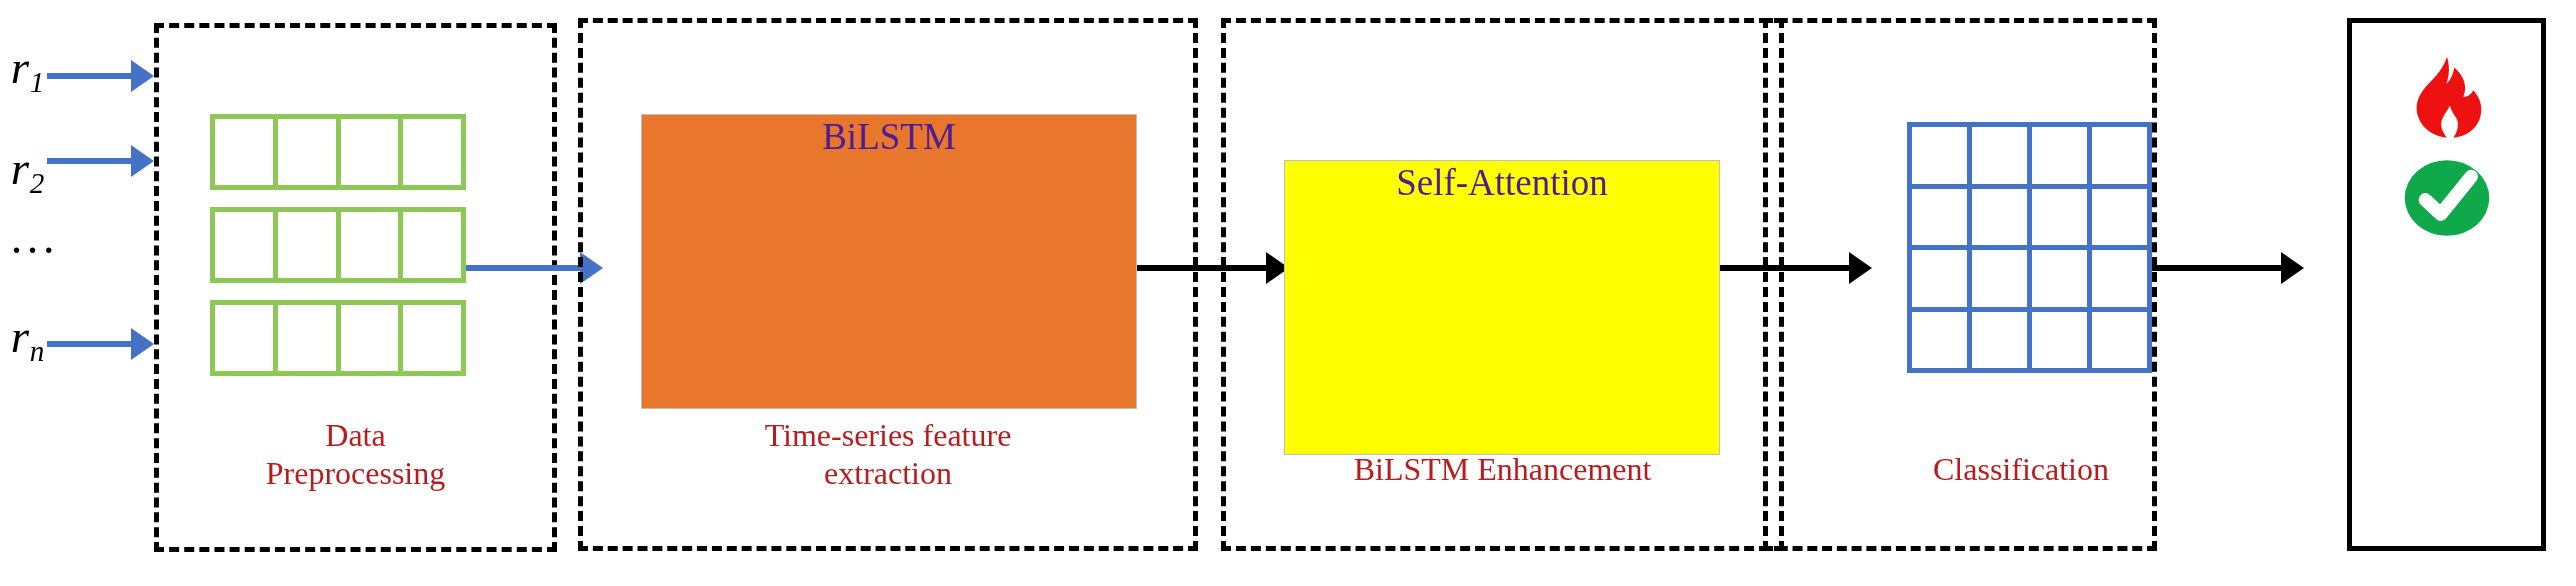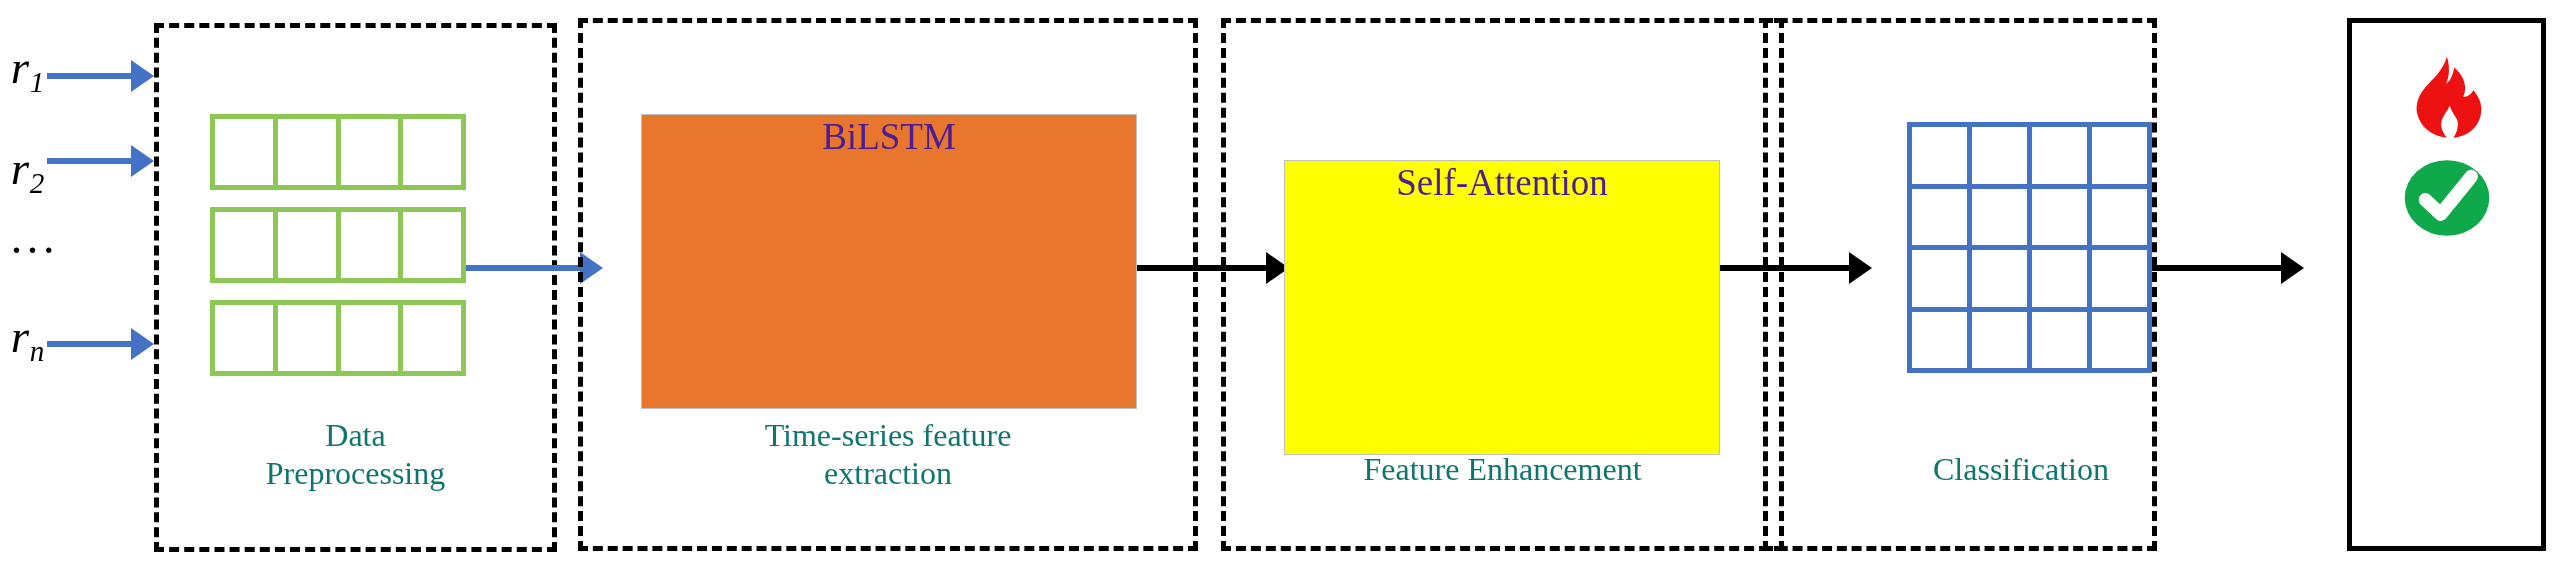--- a/index.html
+++ b/index.html
@@ -19,21 +19,21 @@
   .arrow.blue .shaft{background:#4472C4;}
   .arrow.blue .head{border-color:transparent transparent transparent #4472C4;}
   .arrow.black .shaft{background:#000000;}
   .arrow.black .head{border-color:transparent transparent transparent #000000;}
 
   
   .stage{position:absolute;box-sizing:border-box;background:transparent;}
   .stage.dashed{border:5.3px dashed #000000;}
   .stage.solid{border:5.3px solid #000000;}
 
-  .stage-label{position:absolute;left:0;right:0;text-align:center;color:#0f766e;
+  .stage-label{position:absolute;left:0;right:0;text-align:center;color:#b91c1c;
     font-family:"Liberation Serif",serif;font-size:32px;line-height:1.18;white-space:pre-line;}
 
   
   .green-row{position:absolute;box-sizing:border-box;border:5.3px solid #8DC756;display:flex;}
   .green-cell{flex:1 1 0;box-sizing:border-box;border-right:5.3px solid #8DC756;}
   .green-cell:last-child{border-right:none;}
 
   
   .block{position:absolute;box-sizing:border-box;border:1.5px solid #BFBFBF;
     display:flex;align-items:flex-start;justify-content:center;
@@ -130,21 +130,21 @@
     <span class="shaft" style="width:129px;"></span>
     <span class="head"></span>
   </div>
 
   <div class="stage dashed" style="left:1221px; top:18px; width:563px; height:533px;"></div>
 
   <div class="block yellow" style="left:1284px; top:124px; width:436px; height:295px;margin-top:36px;">
     <span>Self-Attention</span>
   </div>
 
-  <div class="stage-label" style="left:1221px; top:451px; width:563px;">Feature  Enhancement</div>
+  <div class="stage-label" style="left:1221px; top:451px; width:563px;">BiLSTM  Enhancement</div>
 
   <div class="arrow black" style="left:1720px; top:268px; width:152px;">
     <span class="shaft" style="width:129px;"></span>
     <span class="head"></span>
   </div>
 
   <div class="stage dashed" style="left:1763px; top:18px; width:394px; height:533px;"></div>
 
   <div class="grid-box" style="left:1907px; top:122px; width:245px; height:251px;">
     <span class="grid-line-row">

